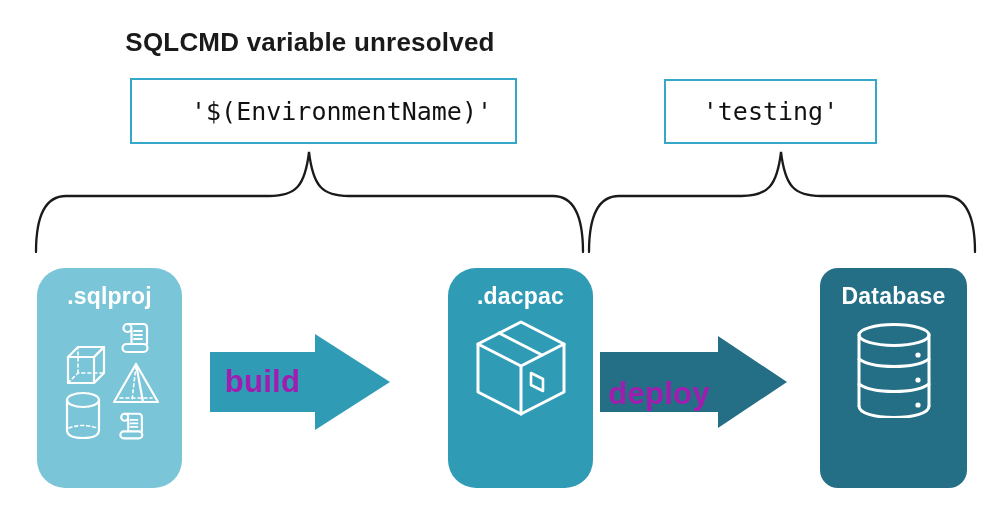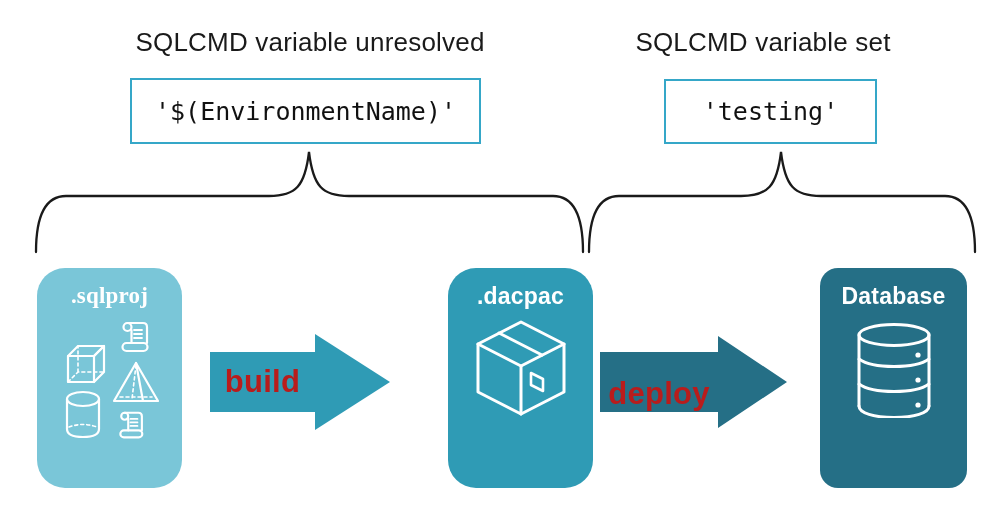--- a/index.html
+++ b/index.html
@@ -7,37 +7,37 @@
     position: relative;
     width: 1000px;
     height: 522px;
     background: #ffffff;
     font-family: "Liberation Sans", sans-serif;
     overflow: hidden;
   }
   .heading {
     position: absolute;
     font-size: 26px;
-    font-weight: normal;
+    font-weight: bold;
     color: #1a1a1a;
     text-align: center;
     letter-spacing: 0.2px;
     white-space: nowrap;
   }
   #heading-unresolved { left: 110px; top: 27px; width: 400px; }
   #heading-set        { left: 613px; top: 27px; width: 300px; }
   .code-box {
     position: absolute;
     border: 2px solid #35a7c8;
     background: #ffffff;
     display: flex;
     align-items: center;
     justify-content: center;
   }
-  #code-box-unresolved { left: 130px; top: 78px; width: 347px; height: 62px; }
+  #code-box-unresolved { left: 130px; top: 78px; width: 347px; height: 62px; padding-left: 36px; }
   #code-box-set        { left: 664px; top: 79px; width: 209px; height: 61px; justify-content: center; }
   .code-text {
     font-family: "DejaVu Sans Mono", monospace;
     font-size: 25px;
     color: #111111;
     white-space: pre;
   }
   #braces-overlay {
     position: absolute;
     left: 0; top: 0;
@@ -47,55 +47,54 @@
   .card {
     position: absolute;
     top: 268px;
     width: 145px;
     height: 220px;
     border-radius: 28px;
     display: flex;
     flex-direction: column;
     align-items: center;
   }
-  #card-sqlproj  { left: 37px;  background: #7ac6d8; font-family: Liberation Serif, serif; }
+  #card-sqlproj  { left: 37px;  background: #7ac6d8; }
   #card-dacpac   { left: 428px; background: #2f9bb5; margin-left: 20px; }
   #card-database { left: 820px; background: #256f86; width: 147px; border-radius: 18px; }
   .card-label {
     margin-top: 15px;
     font-size: 23px;
     font-weight: bold;
     color: #ffffff;
     letter-spacing: 0.2px;
   }
   .card-icon { margin-top: 6px; }
   .arrow-svg { position: absolute; }
   #arrow-build  { left: 210px; top: 334px; }
   #arrow-deploy { left: 600px; top: 336px; }
   .arrow-label {
     position: absolute;
     display: flex;
     align-items: center;
     justify-content: center;
     font-size: 31px;
     font-weight: bold;
-    color: #b91c1c;
+    color: #a21caf;
     letter-spacing: 0.3px;
   }
   #arrow-build-label  { left: 210px; top: 352px; width: 105px; height: 60px; }
   #arrow-deploy-label { left: 600px; top: 364px; width: 118px; height: 60px; }
   .icon-stroke { stroke: #ffffff; fill: none; stroke-linecap: round; stroke-linejoin: round; }
 </style>
 </head>
 <body>
 
 <div id="canvas">
 
   <div id="heading-unresolved" class="heading">SQLCMD variable unresolved</div>
-  <div id="heading-set" class="heading">SQLCMD variable set</div>
 
   <div id="code-box-unresolved" class="code-box">
     <span class="code-text">'$(EnvironmentName)'</span>
   </div>
   <div id="code-box-set" class="code-box">
     <span class="code-text">'testing'</span>
   </div>
 
   <svg id="braces-overlay" viewBox="0 0 1000 522" xmlns="http://www.w3.org/2000/svg">
     <path d="M 36 252 Q 36 196 66 196 L 269 196 C 296 196 305 186 309 152 C 313 186 322 196 349 196 L 553 196 Q 583 196 583 252" fill="none" stroke="#1a1a1a" stroke-width="2.3" stroke-linecap="round"></path>

